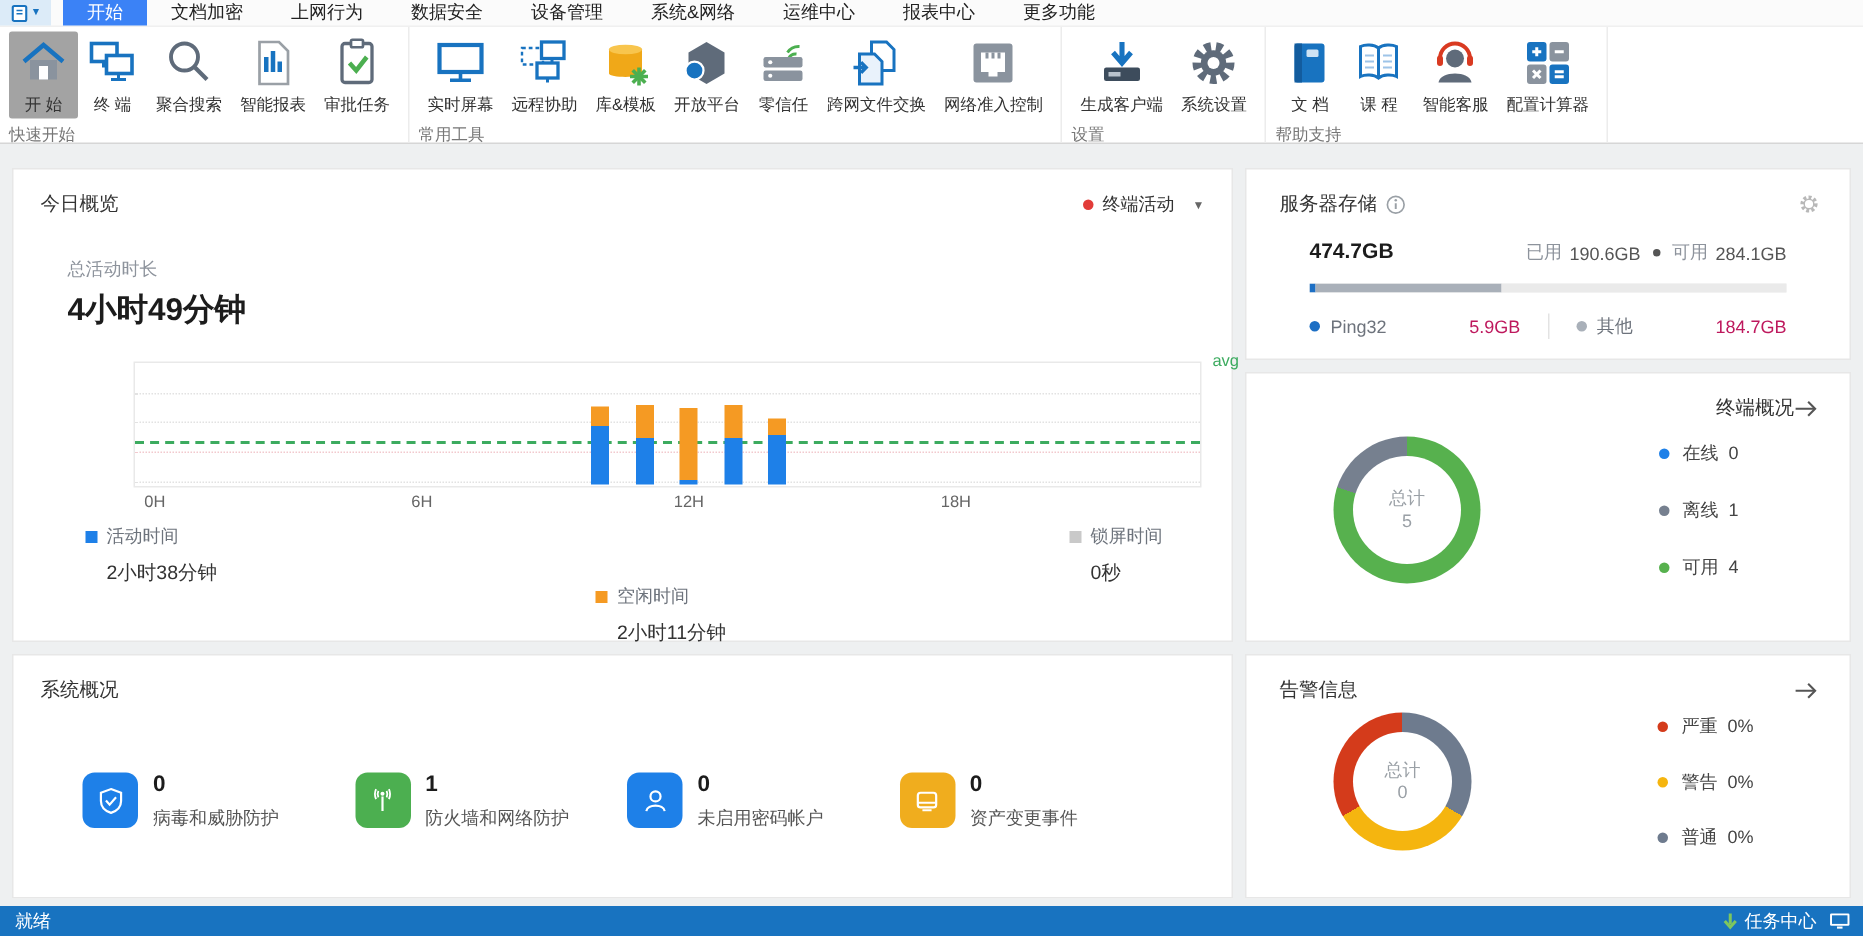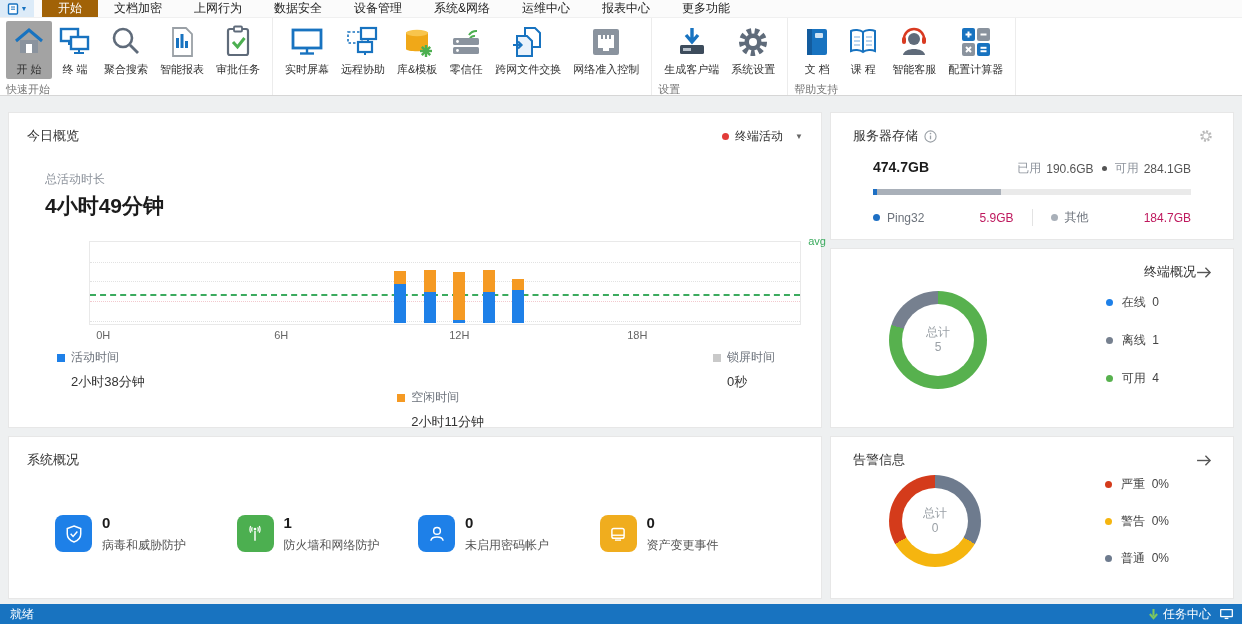--- a/index.html
+++ b/index.html
@@ -6,21 +6,21 @@
   html,body { width:1242px; height:624px; overflow:hidden; }
   body { font-family:"Liberation Sans","DejaVu Sans",sans-serif; background:#eef0f1; color:#333; font-size:12px; }
   .app { display:flex; flex-direction:column; height:624px; }
 
   
   .menubar { height:18px; background:#fbfbfb; display:flex; align-items:stretch; border-bottom:1px solid #f0f0f0; flex:0 0 auto; }
   .app-button { width:34px; display:flex; align-items:center; justify-content:center; gap:2px; background:#dcebf8; cursor:pointer; }
   .app-button .caret { font-size:7px; color:#1873c0; }
   .tabs { display:flex; align-items:stretch; margin-left:8px; }
   .tab { padding:0 16px; display:flex; align-items:center; font-size:12px; color:#222; cursor:pointer; }
-  .tab.active { background:#a16207; color:#fff; }
+  .tab.active { background:#3b82f6; color:#fff; }
 
   
   .ribbon { background:#fff; border-bottom:1px solid #d6d6d6; display:flex; align-items:stretch; height:78px; flex:0 0 auto; }
   .ribbon-group { display:flex; flex-direction:column; border-right:1px solid #ececec; padding:0 6px; }
   .ribbon-items { display:flex; align-items:flex-start; flex:1; padding-top:3px; }
   .ribbon-item { display:flex; flex-direction:column; align-items:center; padding:3px 6px 2px; cursor:pointer; border-radius:2px; }
   .ribbon-item.active { background:#a3a3a3; }
   .ribbon-item .ric { height:36px; display:flex; align-items:center; justify-content:center; }
   .ribbon-item .rlabel { font-size:11px; color:#333; white-space:nowrap; margin-top:2px; }
   .group-label { text-align:left; font-size:11px; color:#777; padding:3px 0 5px; }
@@ -213,20 +213,29 @@
                   <line x1="21.8" y1="21.8" x2="30.2" y2="30.2"></line>
                   <line x1="30.2" y1="21.8" x2="21.8" y2="30.2"></line>
                 </g>
               </svg>
             </span>
             <span class="rlabel">库&amp;模板</span>
           </div>
           <div class="ribbon-item">
             <span class="ric">
               <svg width="34" height="34" viewBox="0 0 34 34">
+                <polygon points="17,3 29,10 29,24 17,31 5,24 5,10" fill="#5f6b7a"></polygon>
+                <circle cx="9" cy="22" r="6" fill="#1873c0" stroke="#fff" stroke-width="1.5"></circle>
+              </svg>
+            </span>
+            <span class="rlabel">开放平台</span>
+          </div>
+          <div class="ribbon-item">
+            <span class="ric">
+              <svg width="34" height="34" viewBox="0 0 34 34">
                 <path d="M20 10 a9 9 0 0 1 8 -4 m-7 7.5 a5 5 0 0 1 5 -2.5" fill="none" stroke="#4caf50" stroke-width="2"></path>
                 <rect x="4" y="13" width="26" height="7" rx="1.5" fill="#8a939e"></rect>
                 <rect x="4" y="22" width="26" height="7" rx="1.5" fill="#8a939e"></rect>
                 <circle cx="8.5" cy="16.5" r="1.4" fill="#fff"></circle>
                 <circle cx="8.5" cy="25.5" r="1.4" fill="#fff"></circle>
               </svg>
             </span>
             <span class="rlabel">零信任</span>
           </div>
           <div class="ribbon-item">
@@ -246,20 +255,21 @@
                 <rect x="9" y="10" width="16" height="13" fill="#fff"></rect>
                 <rect x="12" y="10" width="2" height="4" fill="#8a939e"></rect>
                 <rect x="16" y="10" width="2" height="4" fill="#8a939e"></rect>
                 <rect x="20" y="10" width="2" height="4" fill="#8a939e"></rect>
                 <rect x="14" y="23" width="6" height="3" fill="#fff"></rect>
               </svg>
             </span>
             <span class="rlabel">网络准入控制</span>
           </div>
         </div>
+        <div class="group-label">常用工具</div>
       </div>
       <div class="ribbon-group">
         <div class="ribbon-items">
           <div class="ribbon-item">
             <span class="ric">
               <svg width="34" height="34" viewBox="0 0 34 34">
                 <path d="M17 3 v13 m-6 -6 l6 7 l6 -7" fill="none" stroke="#1873c0" stroke-width="3.4"></path>
                 <rect x="5" y="20" width="24" height="9" rx="1.5" fill="#3d4c5c"></rect>
                 <rect x="8" y="23" width="8" height="3" fill="#b9c2cc"></rect>
               </svg>

